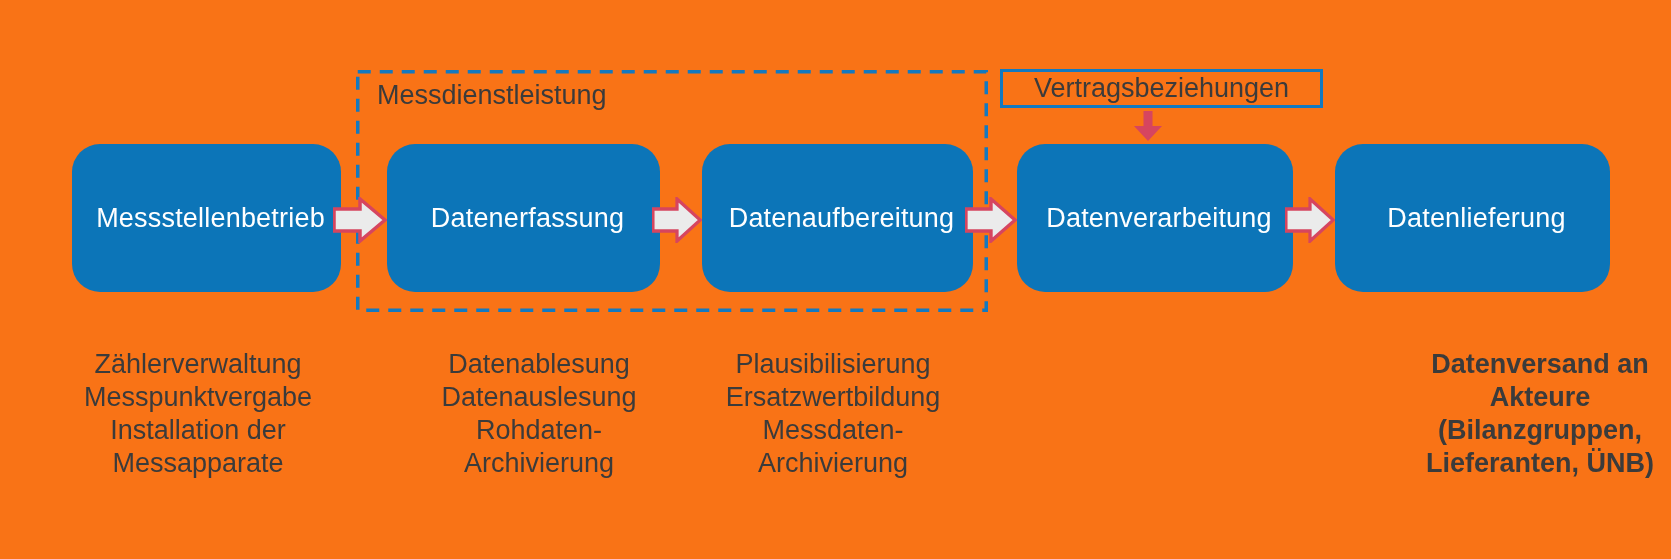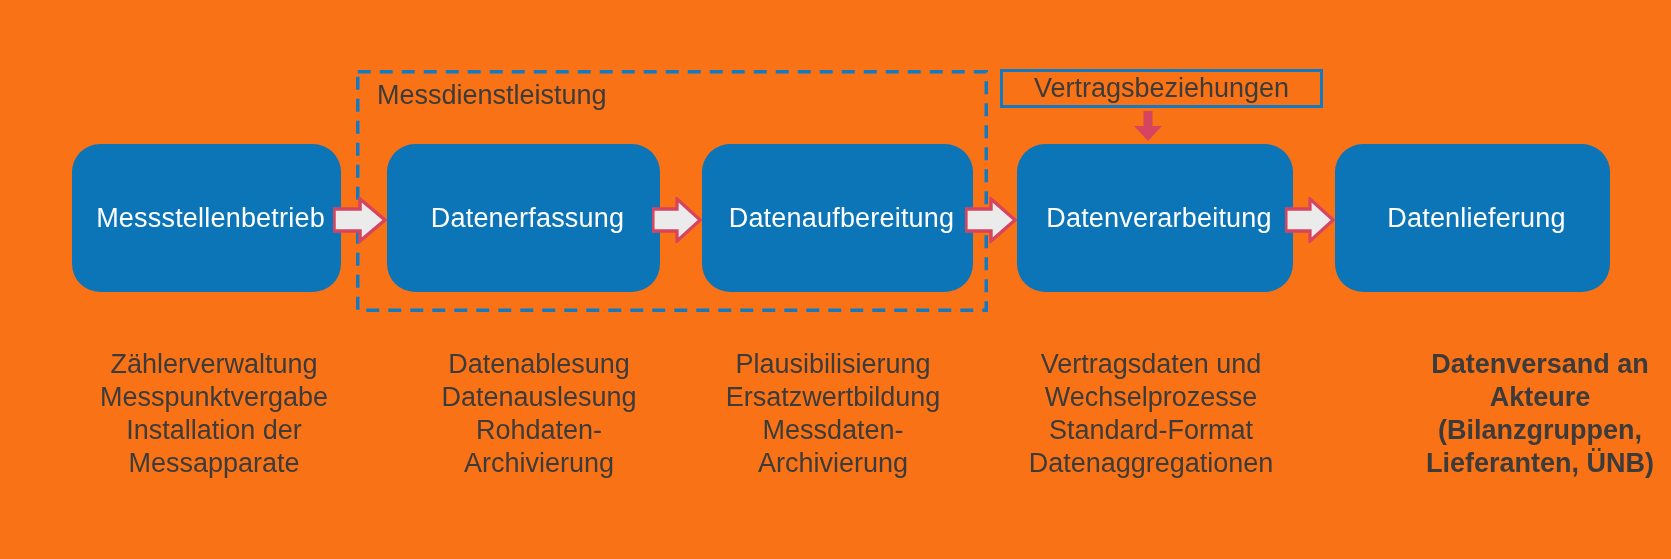--- a/index.html
+++ b/index.html
@@ -99,21 +99,21 @@
     position: absolute;
     top: 348px;
     width: 340px;
     font-size: 27px;
     font-weight: 300;
     line-height: 33px;
     color: #3b3b3b;
     text-align: center;
     white-space: pre-line;
   }
-  .d1 { left: 44px; text-align: center; }    
+  .d1 { left: 28px; text-align: center; }    
   .d2 { left: 369px; }   
   .d3 { left: 663px; }   
   .d4 { left: 981px; }   
   .d5 { left: 1370px; font-weight: bold; }  
 </style>
 </head>
 <body>
 
 <div class="canvas">
 
@@ -163,22 +163,18 @@
 Installation der
 Messapparate</div>
   <div class="desc d2">Datenablesung
 Datenauslesung
 Rohdaten-
 Archivierung</div>
   <div class="desc d3">Plausibilisierung
 Ersatzwertbildung
 Messdaten-
 Archivierung</div>
-  <div class="desc d4">Vertragsdaten und
-Wechselprozesse
-Standard-Format
-Datenaggregationen</div>
   <div class="desc d5">Datenversand an
 Akteure
 (Bilanzgruppen,
 Lieferanten, ÜNB)</div>
 
 </div>
 
 </body></html>

